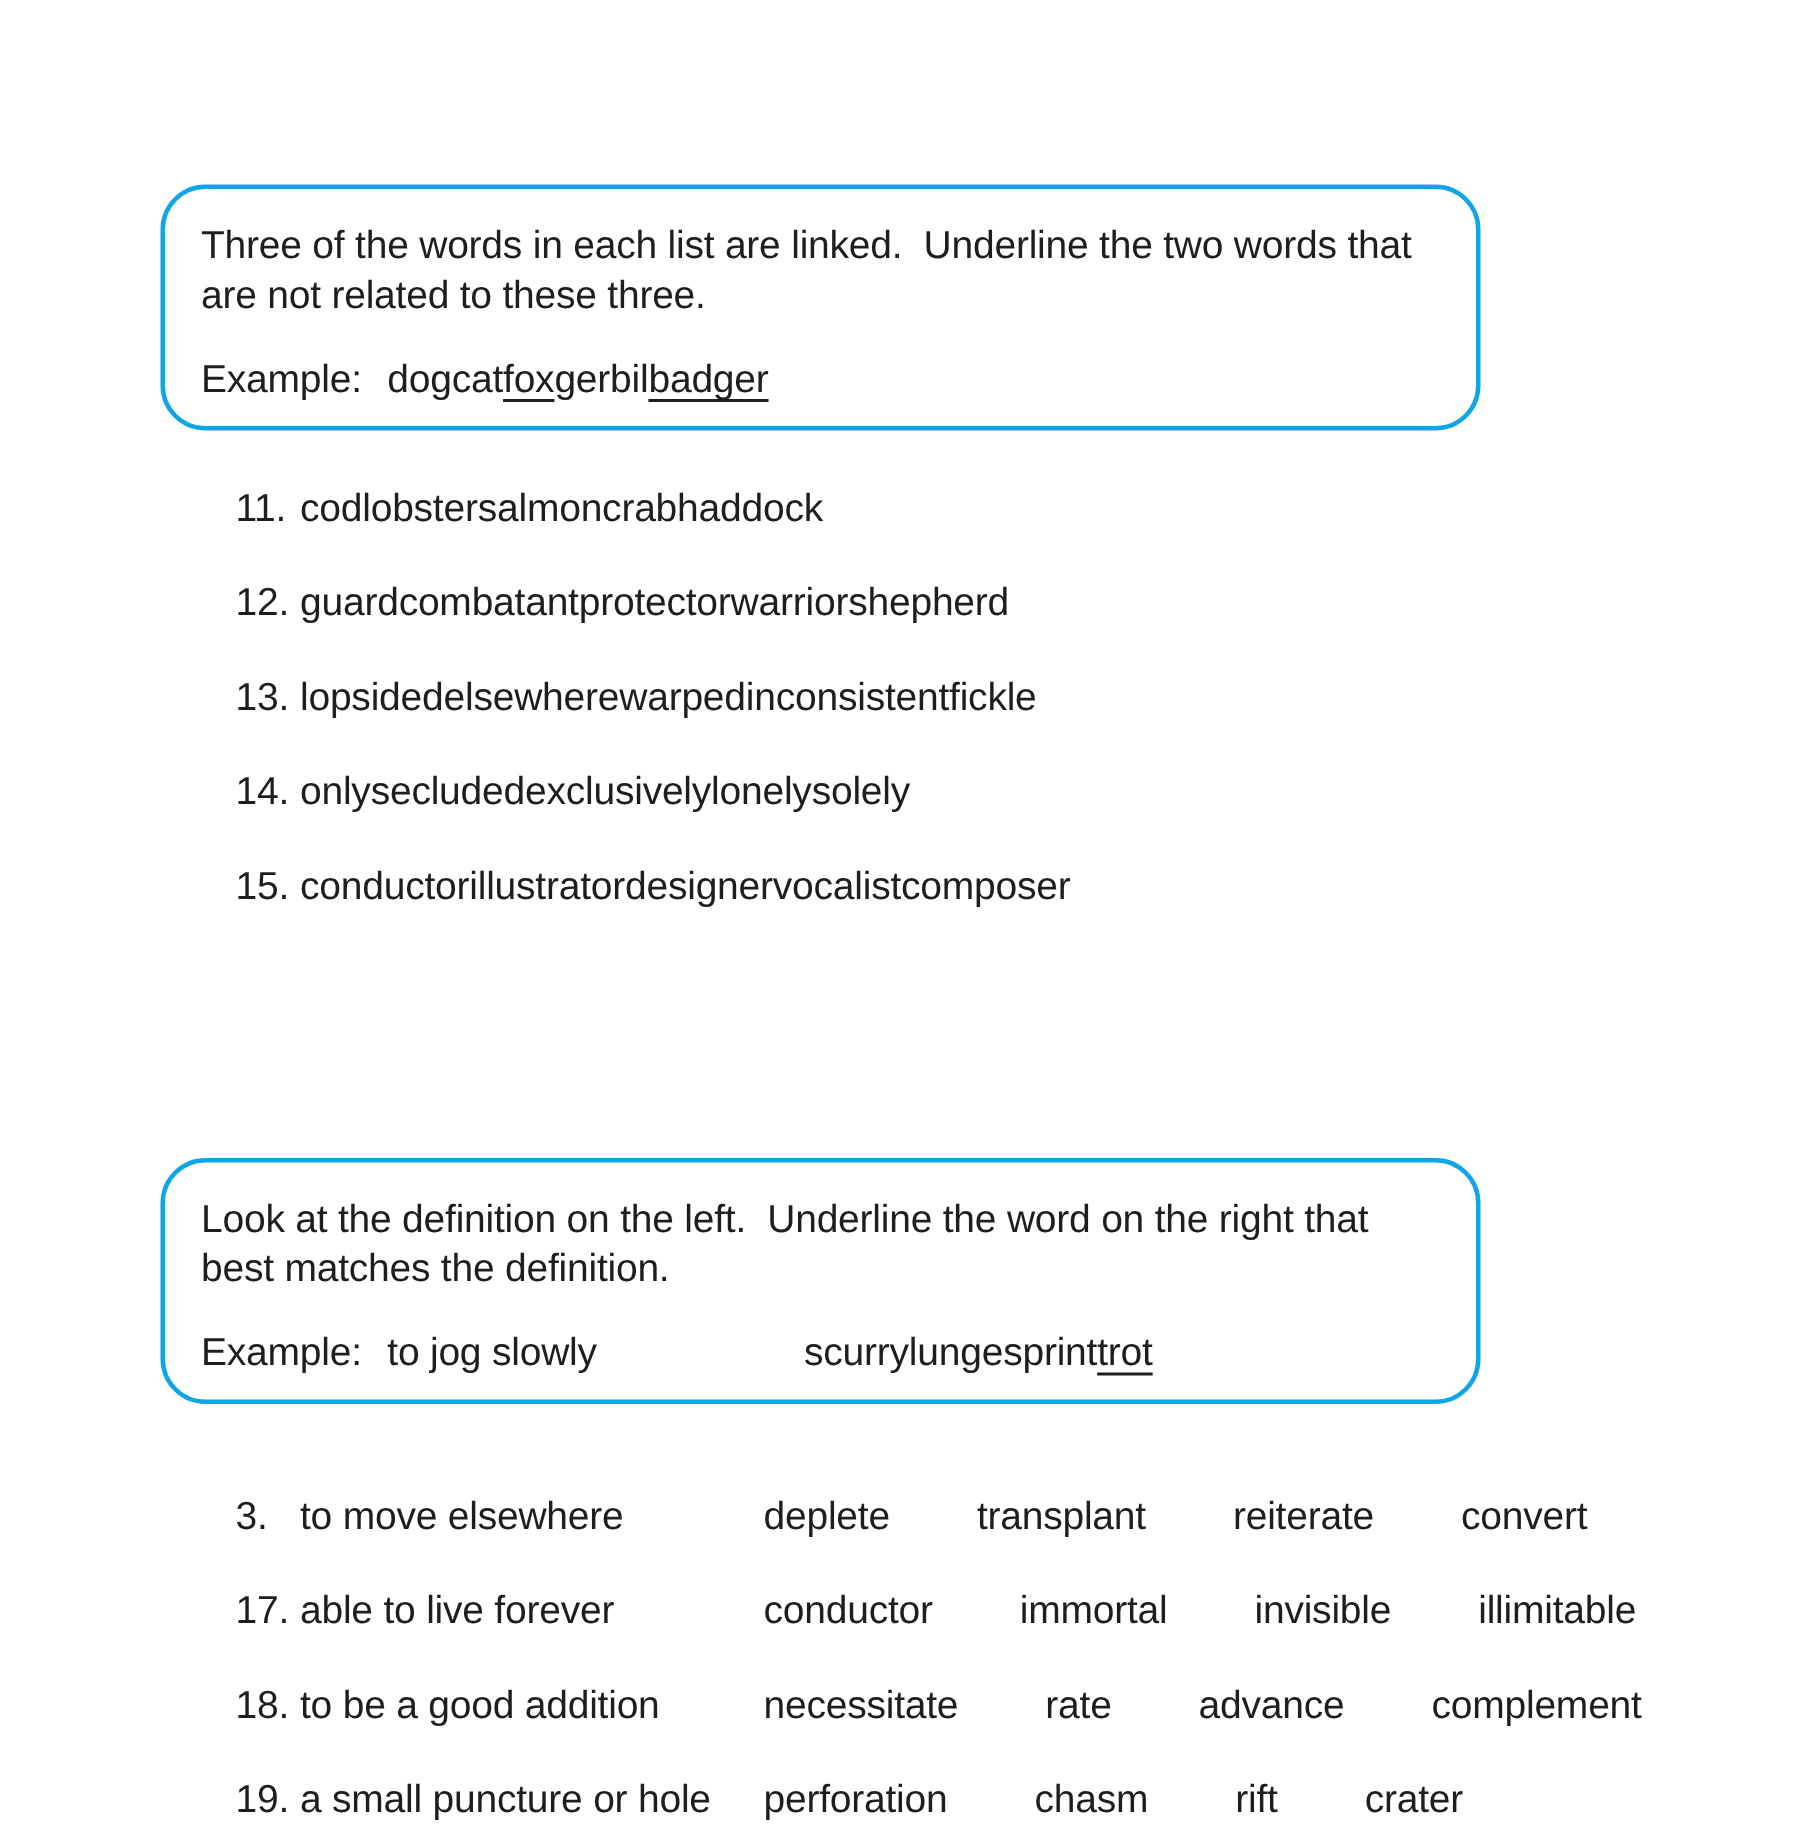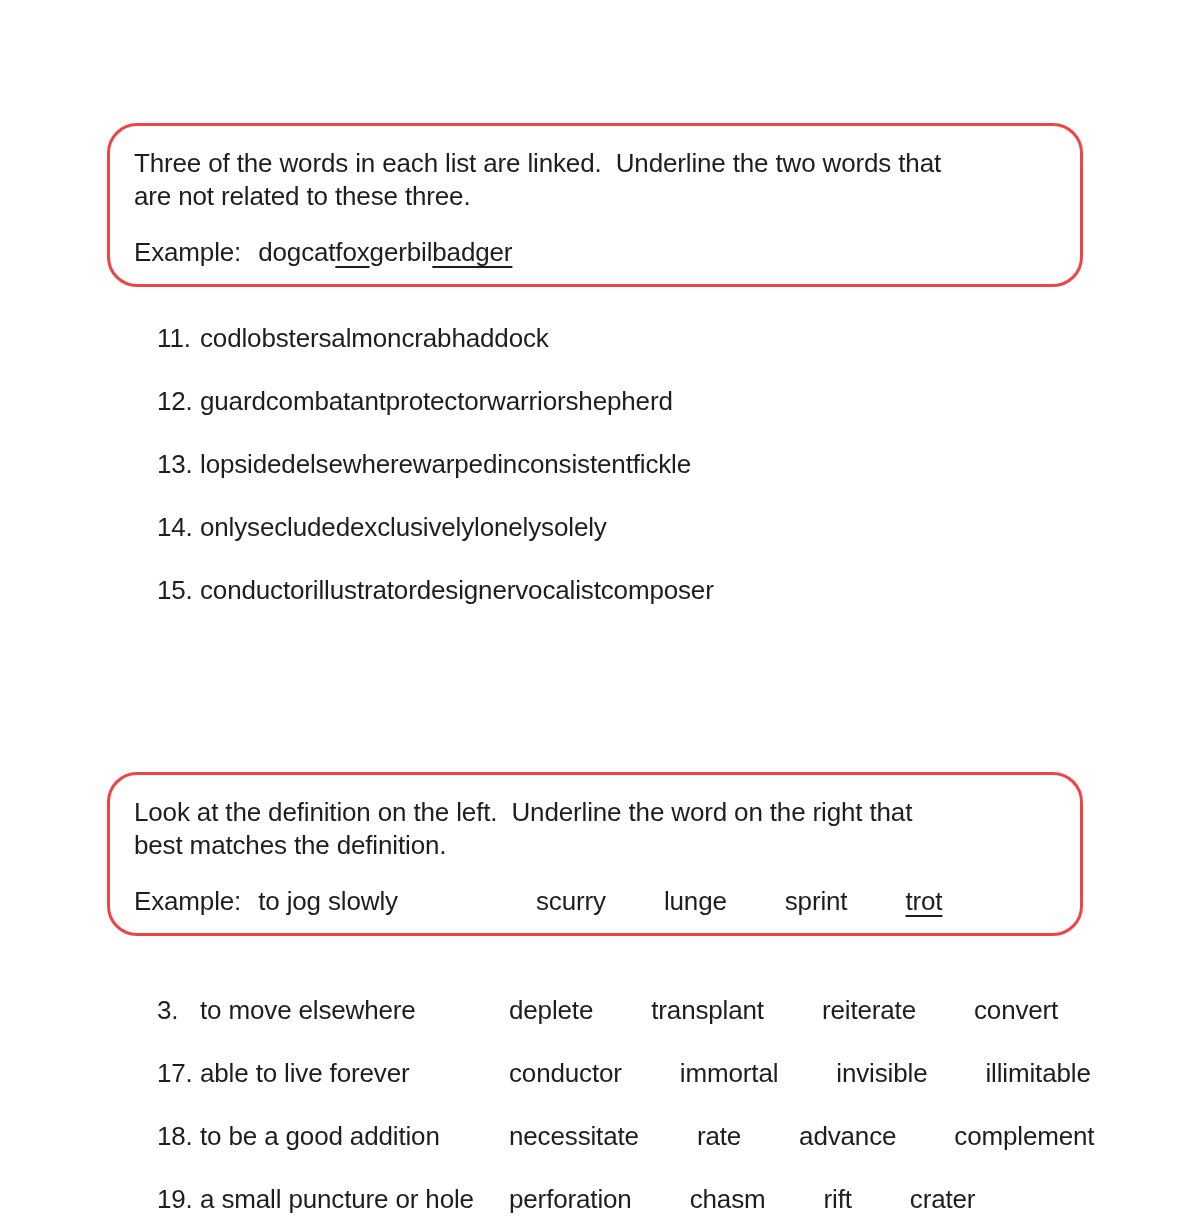--- a/index.html
+++ b/index.html
@@ -10,23 +10,23 @@
     background: #ffffff;
     font-family: "Liberation Sans", sans-serif;
     font-size: 26px;
     color: #1e1e1e;
     overflow: hidden;
     letter-spacing: -0.15px;
   }
   .box {
     position: absolute;
     left: 107px;
-    width: 976px;
+    width: 880px;
     height: 164px;
-    border: 3px solid #ef4444;
+    border: 3px solid #0ea5e9;
     border-radius: 30px;
     box-sizing: border-box;
     padding: 21px 12px 0 24px;
     background: #ffffff;
   }
   #box1 { top: 123px; }
   #box2 { top: 772px; }
   .instr {
     margin: 0;
     font-size: 26px;
@@ -41,21 +41,20 @@
     line-height: 30px;
     white-space: nowrap;
   }
   .example-label { font-weight: normal; margin-right: 17px; }
   .words { display: flex; white-space: nowrap; }
   #ex2-options {
     position: absolute;
     left: 402px;
     top: 0;
     display: flex;
-    gap: 58px;
     white-space: nowrap;
   }
   .list { position: absolute; left: 133px; margin-left: 24px; }
   #list1 { top: 323px; }
   #list2 { top: 995px; }
   .word-row {
     position: relative;
     display: flex;
     height: 30px;
     line-height: 30px;

